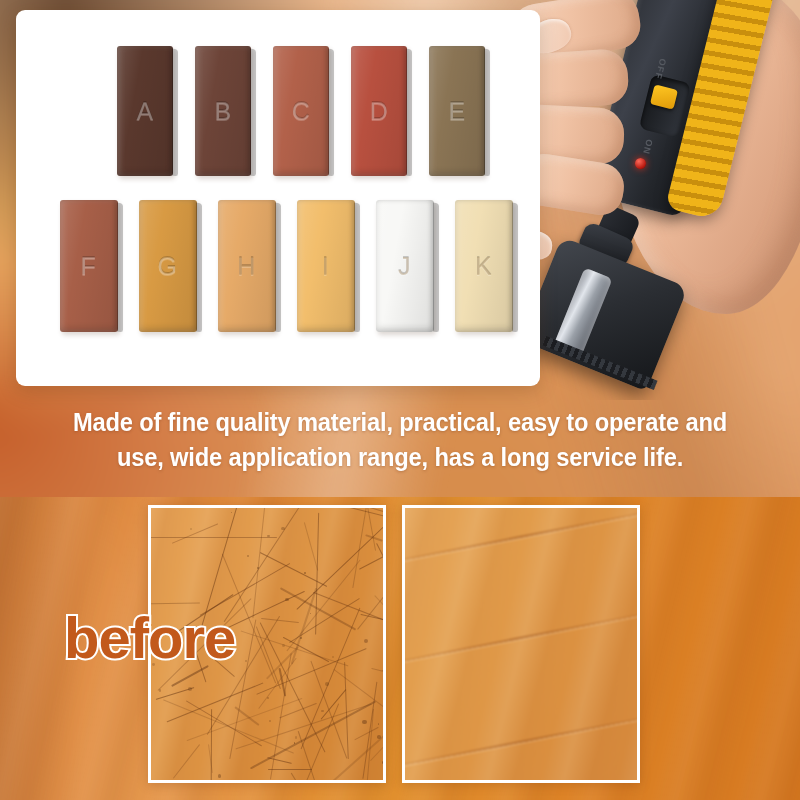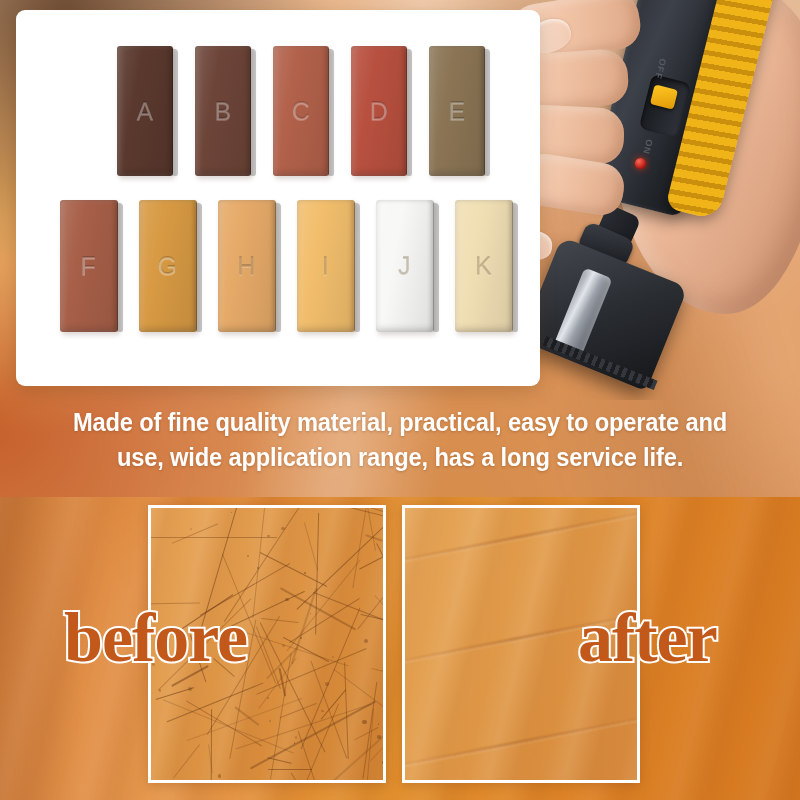--- a/index.html
+++ b/index.html
@@ -312,23 +312,23 @@
   }
   .scratch.thick { height:2px; background:rgba(86,42,14,.48); }
   .speck {
     position:absolute;
     background:rgba(74,36,12,.55);
     border-radius:50%;
   }
 
   .compare-label {
     position:absolute;
-    font-family:Liberation Serif, serif;
+    font-family:Liberation Sans, sans-serif;
     font-weight:700;
-    font-size:70px;
+    font-size:58px;
     line-height:62px;
     color:#c2591b;
     letter-spacing:-1px;
     -webkit-text-stroke:4px #ffffff;
     paint-order:stroke fill;
     white-space:nowrap;
     user-select:none;
   }
   #label-before { left:64px;  top:110px; }
   #label-after  { left:578px; top:110px; }
@@ -540,16 +540,15 @@
 
     <div class="compare-panel" id="panel-after">
       <div class="wood-surface">
         <div class="plank-seam" id="seam1"></div>
         <div class="plank-seam" id="seam2"></div>
         <div class="plank-seam" id="seam3"></div>
       </div>
     </div>
 
     <div class="compare-label" id="label-before">before</div>
-    <div class="compare-label" id="label-after">after</div>
   </div>
 
 </div>
 
 </body></html>

